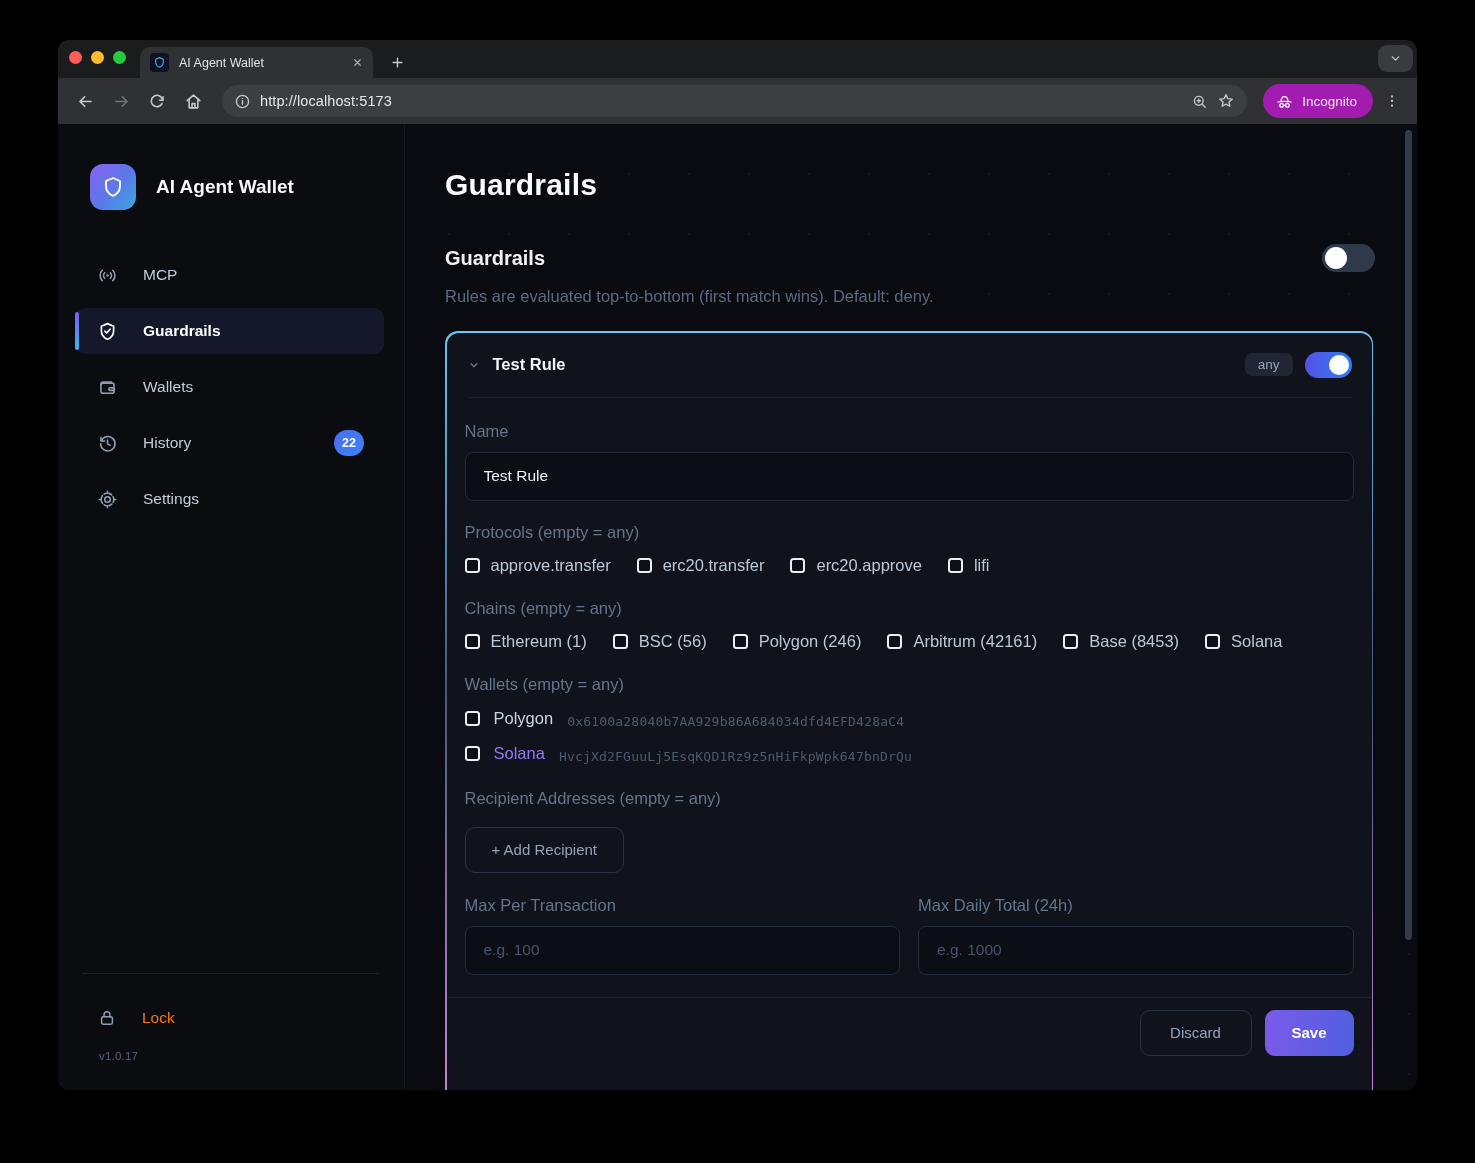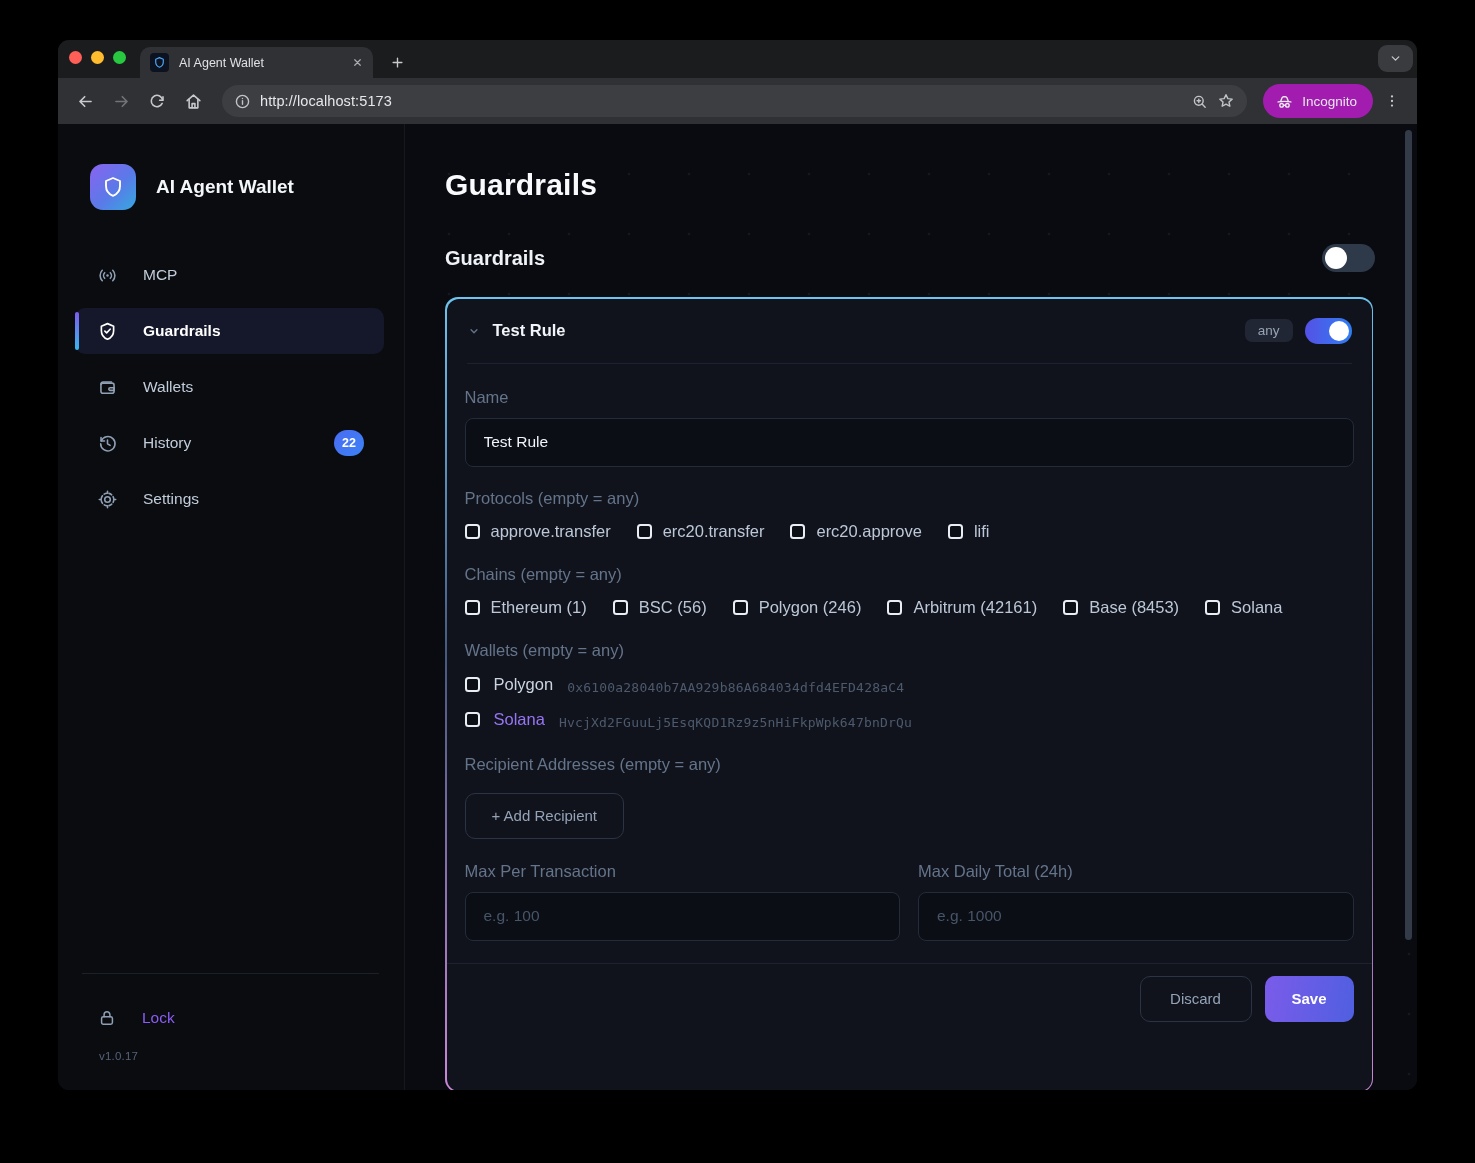--- a/index.html
+++ b/index.html
@@ -49,21 +49,21 @@
   .nav-item.active .lbl { color:#fff; font-weight:bold; }
   .nav-item.active { color:#e8edf5; }
   .accent-bar { position:absolute; left:0; top:4px; bottom:4px; width:4px; border-radius:4px;
                 background:linear-gradient(180deg,#7c5cf0,#38b6f0); }
   .badge { margin-left:auto; min-width:28px; height:26px; padding:0 8px; border-radius:13px;
            background:linear-gradient(135deg,#4a6cf2,#3b82f6); color:#fff; font-size:12.5px; font-weight:bold;
            display:flex; align-items:center; justify-content:center; }
   .side-bottom { position:absolute; left:0; right:0; bottom:0; padding:0 20px 28px 17px; }
   .side-div { border-top:1px solid #1b212c; margin:0 5px 26px 7px; }
   .lock-item { display:flex; align-items:center; gap:25px; padding-left:22px; color:#8fa0b4; height:36px; }
-  .lock-item .lbl { font-size:15.5px; color:#8b5cf6; }
+  .lock-item .lbl { font-size:15.5px; color:#f97316; }
   .version { padding-left:24px; margin-top:14px; font-size:11.5px; color:#55627a; letter-spacing:.2px; }
 
   
   .main { flex:1; position:relative; overflow:hidden; padding:44px 0 0 40px; }
   .main::before { content:""; position:absolute; inset:0; pointer-events:none; opacity:.5;
                   background-image:radial-gradient(circle,#1d2535 1.5px,transparent 1.6px);
                   background-size:60px 60px; background-position:14px 20px; }
   .h1 { font-size:30px; font-weight:bold; color:#f8fafc; letter-spacing:.2px; position:relative; }
   .sec-row { margin-top:42px; display:flex; align-items:center; justify-content:space-between; padding-right:42px; position:relative; }
   .h2 { font-size:20px; font-weight:bold; color:#eef2f7; }
@@ -304,20 +304,21 @@
 
     <main class="main">
       <h1 class="h1">Guardrails</h1>
 
       <div class="sec-row">
         <span class="h2">Guardrails</span>
         <span class="toggle">
             <span class="knob"></span>
           </span>
       </div>
+      <p class="subtitle">Rules are evaluated top-to-bottom (first match wins). Default: deny.</p>
 
       <div class="card-wrap">
         <section class="card">
           <div class="card-head">
             <span class="chev">
               <svg width="14" height="14" viewBox="0 0 24 24" fill="none" stroke="currentColor" stroke-width="2.3" stroke-linecap="round" stroke-linejoin="round">
                   <path d="M7 10l5 5 5-5"></path>
                 </svg>
             </span>
             <span class="rule-title">Test Rule</span>

